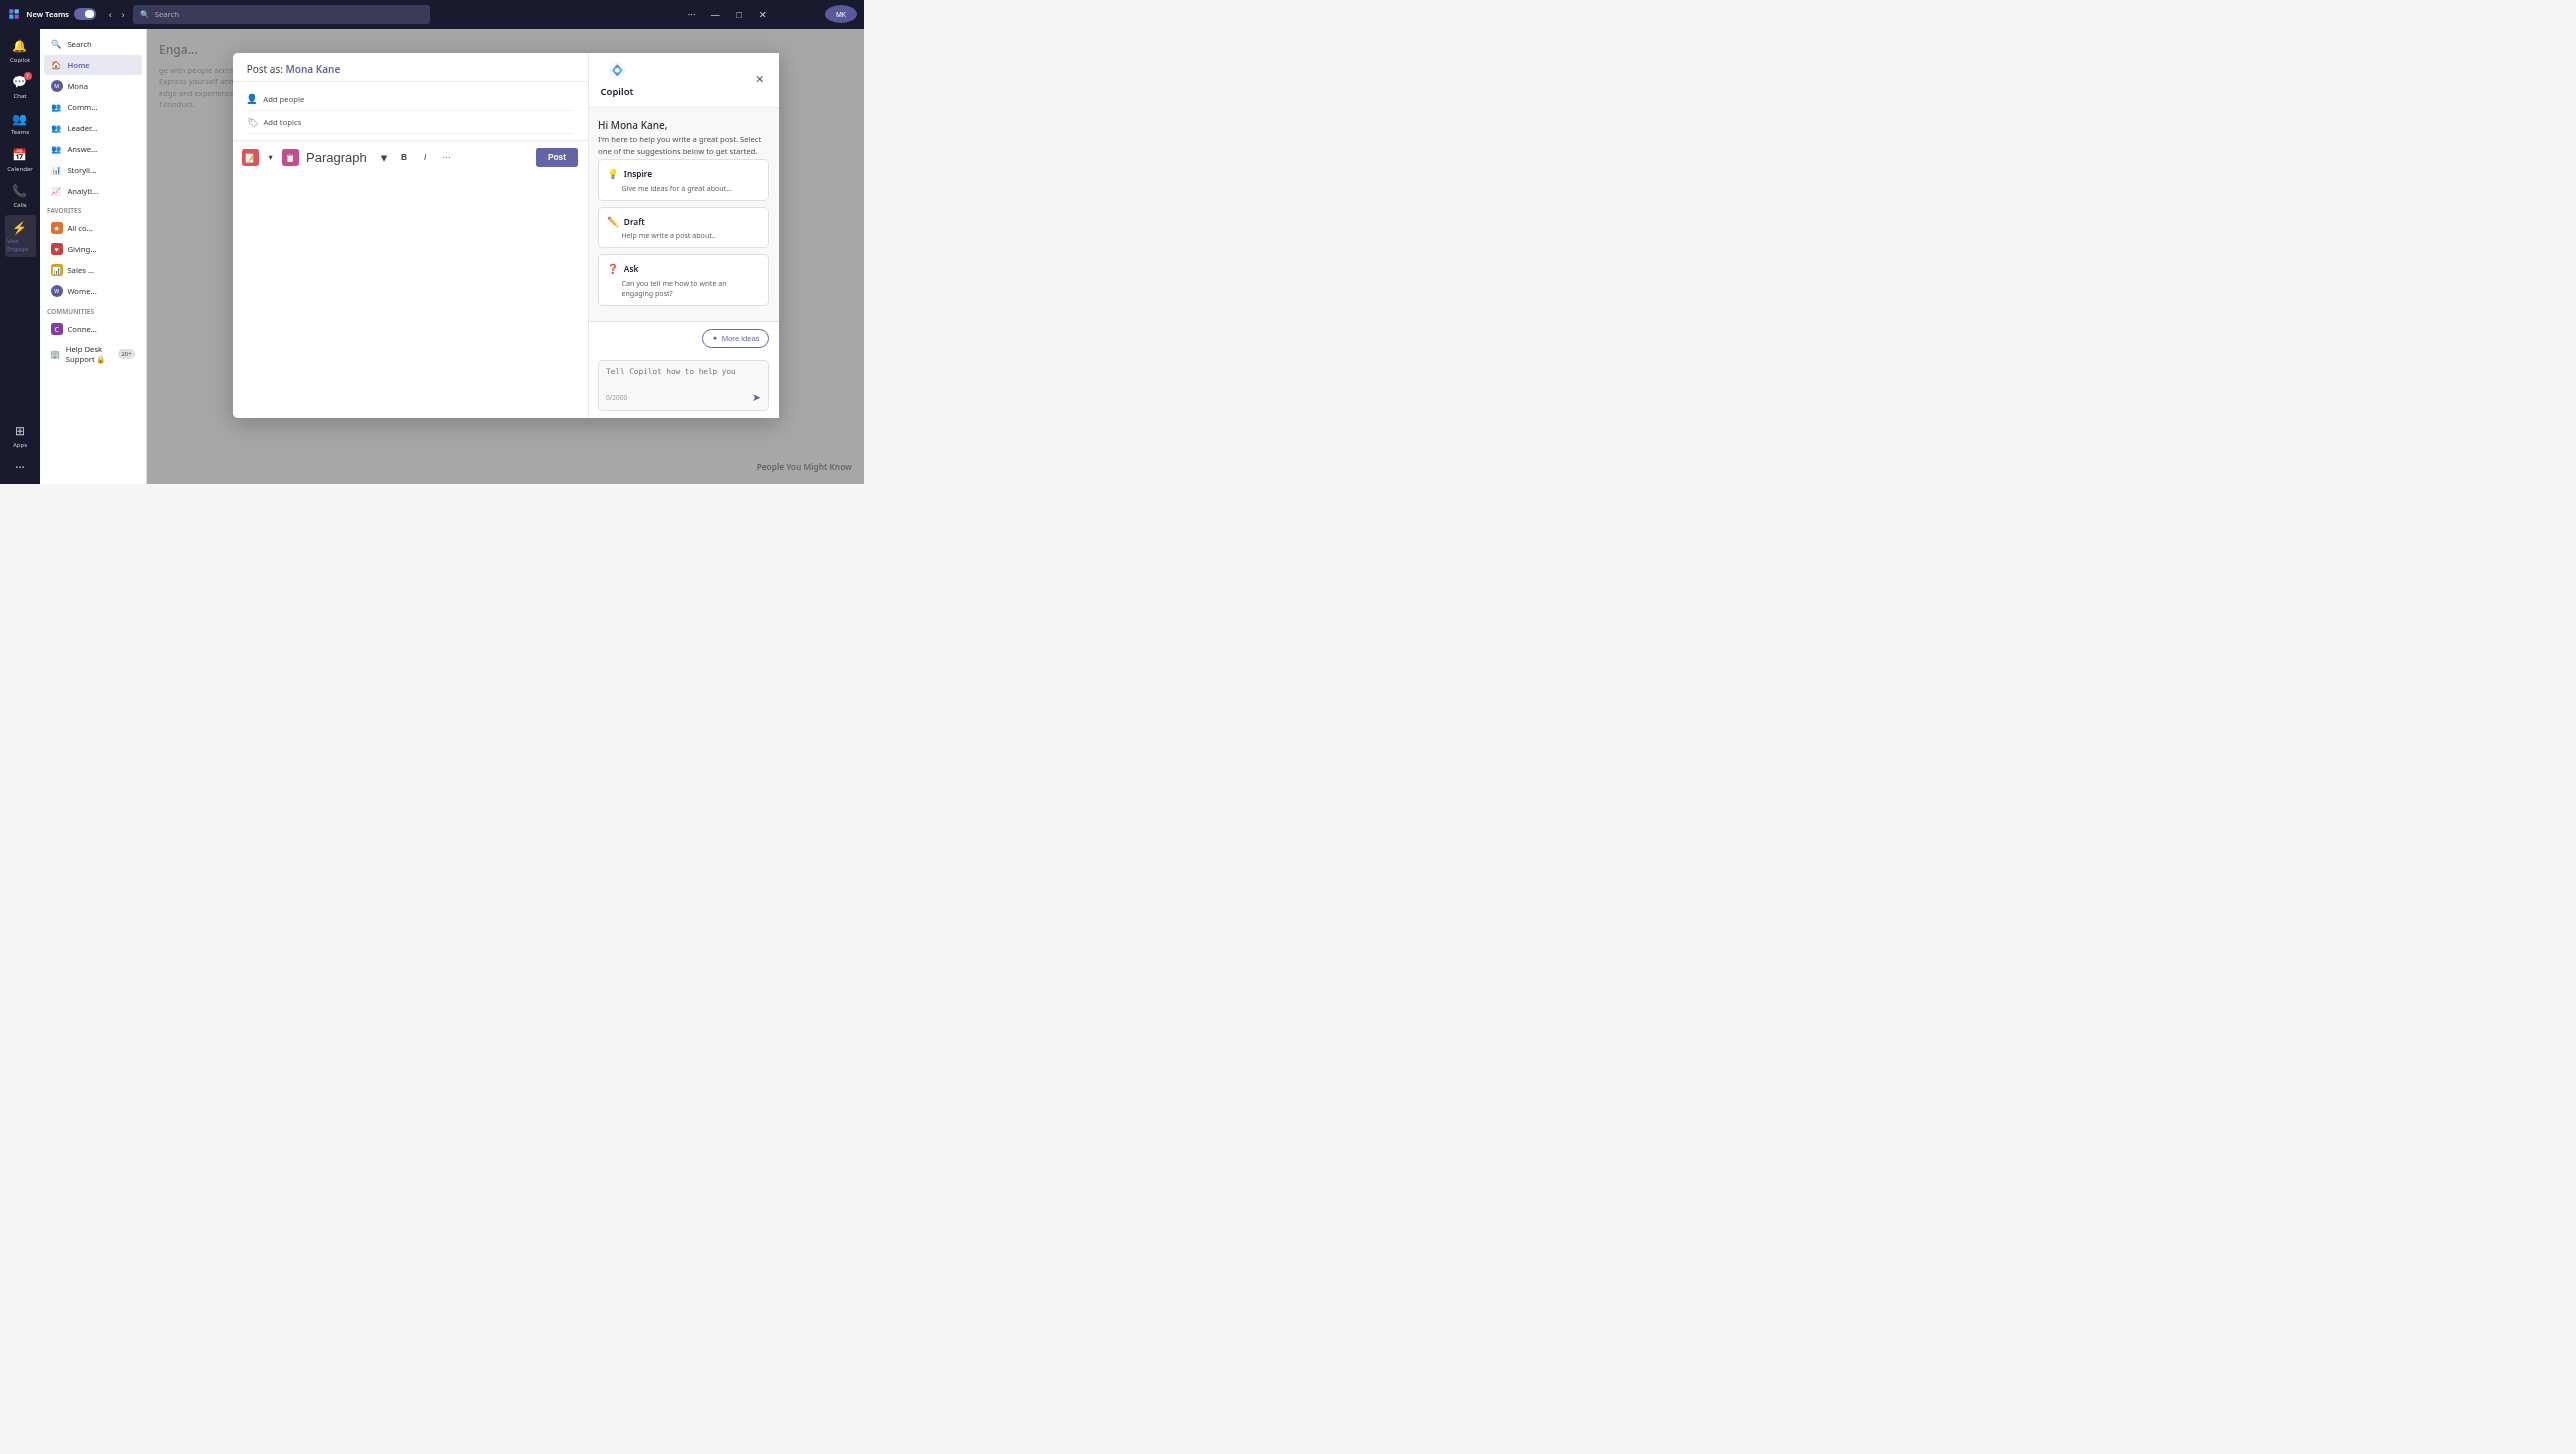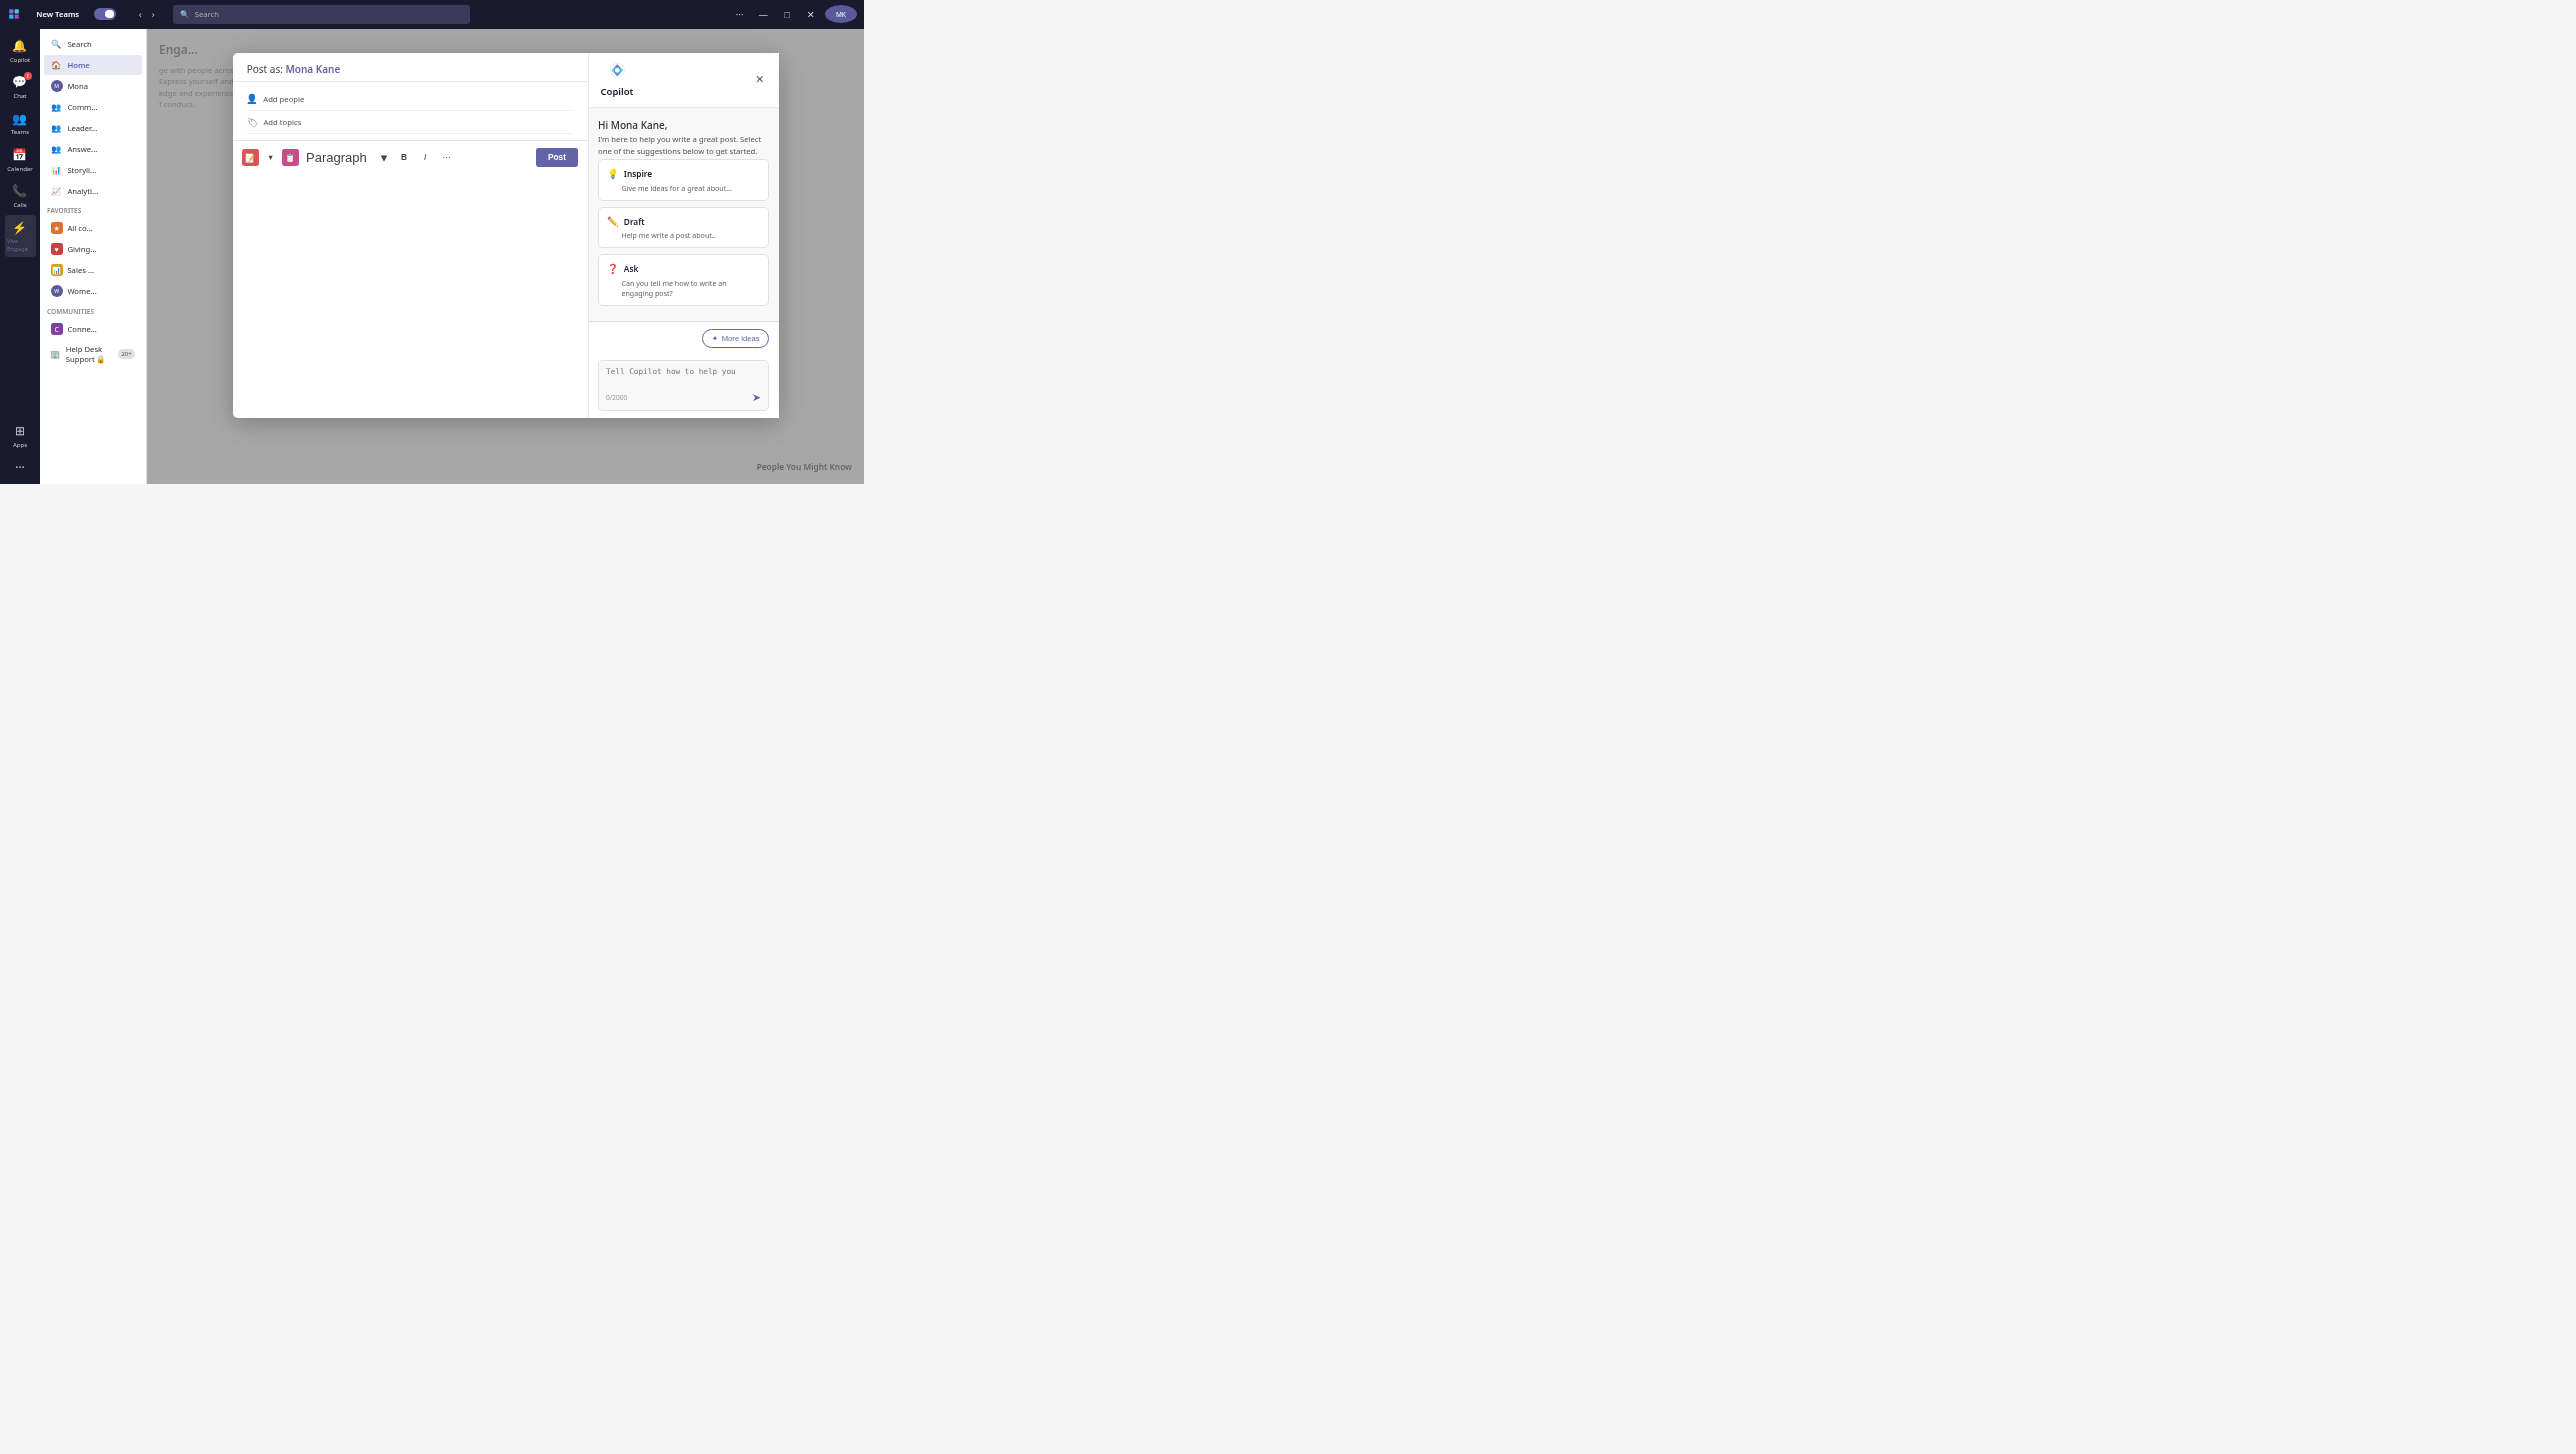--- a/index.html
+++ b/index.html
@@ -12,21 +12,21 @@
       position: relative;
     }
 
     
     .top-bar {
       height: 28.5px;
       background: #1a1a2e;
       display: flex;
       align-items: center;
       padding: 0 7.1px;
-      gap: 15px;
+      gap: 5px;
       position: relative;
       z-index: 10;
     }
     .top-bar-logo {
       width: 14.2px;
       height: 14.2px;
       display: flex;
       align-items: center;
       justify-content: center;
     }
@@ -101,20 +101,21 @@
       width: 32px;
       height: 18px;
       border-radius: 50%;
       background: #5a5a9a;
       display: flex;
       align-items: center;
       justify-content: center;
       color: white;
       font-size: 6.5px;
       cursor: pointer;
+      margin-left: 48px;
     }
 
     
     .main-layout {
       display: flex;
       height: calc(100% - 28.5px);
     }
 
     
     .icon-sidebar {

